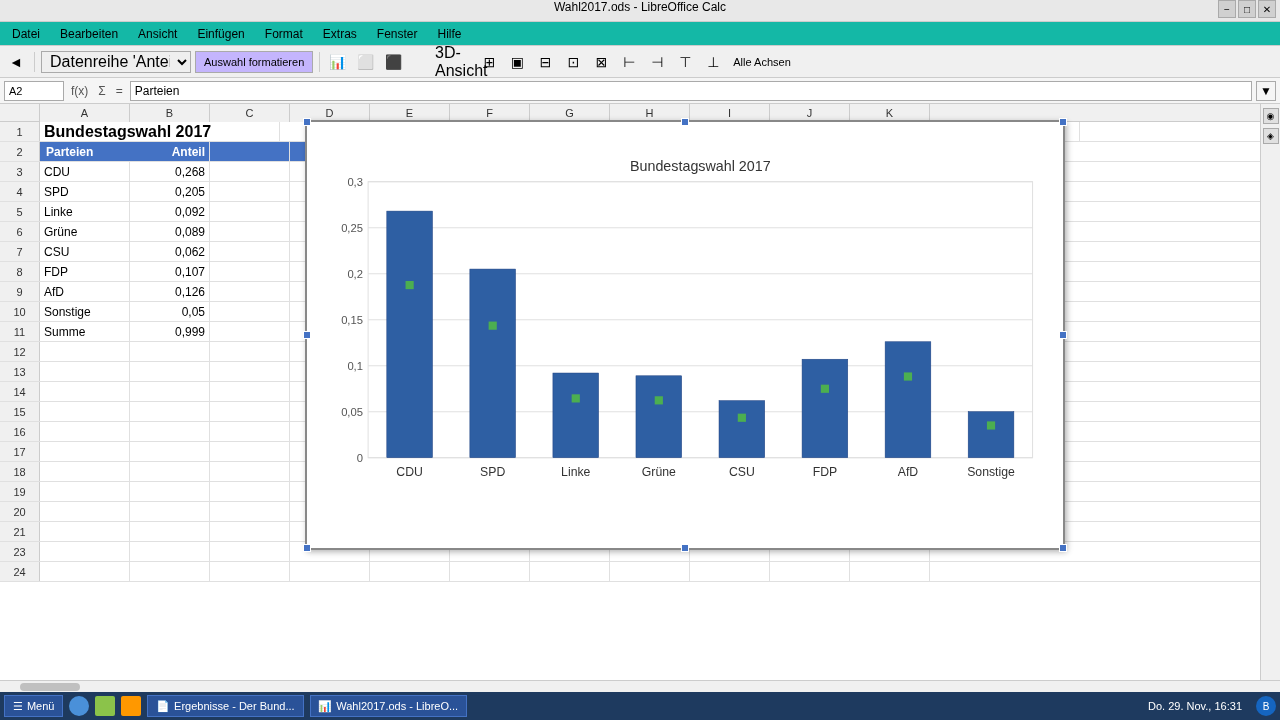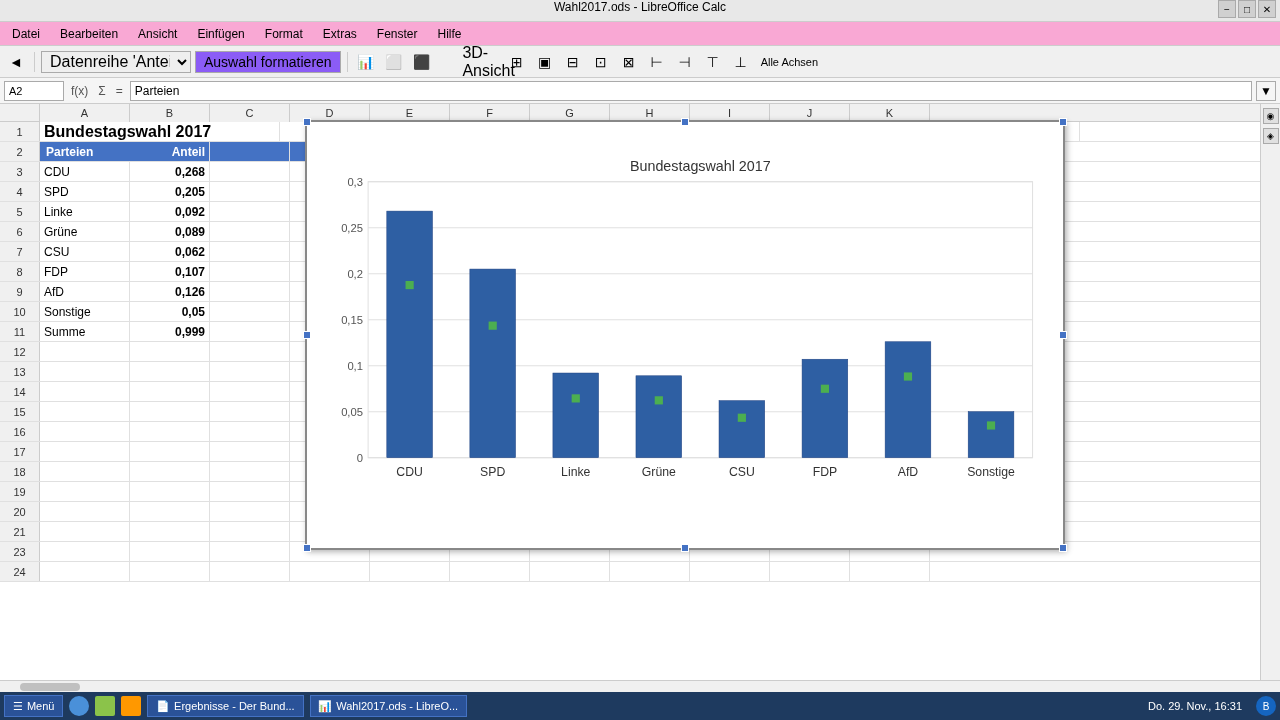--- a/index.html
+++ b/index.html
@@ -24,21 +24,21 @@
     .win-btn {
       width: 18px; height: 18px;
       background: #d0d0d0;
       border: 1px solid #aaa;
       display: flex; align-items: center; justify-content: center;
       font-size: 10px; cursor: pointer;
     }
 
     
     #menubar {
-      background: #f9a8d4;
+      background: #14b8a6;
       height: 24px;
       display: flex;
       align-items: center;
       border-bottom: 1px solid #ccc;
       padding: 0 4px;
       gap: 4px;
     }
     .menu-item {
       padding: 2px 8px;
       cursor: pointer;
@@ -58,23 +58,23 @@
     .toolbar-select {
       height: 22px;
       font-size: 16px;
       border: 1px solid #aaa;
       padding: 0 4px;
       width: 150px;
     }
     .toolbar-btn {
       height: 22px;
       padding: 0 8px;
-      font-size: 14px;
+      font-size: 11px;
       border: 1px solid #aaa;
-      background: #8b5cf6;
+      background: #c4b5fd;
       cursor: pointer;
     }
     .toolbar-icon-btn {
       width: 24px; height: 24px;
       border: 1px solid transparent;
       background: transparent;
       display: flex; align-items: center; justify-content: center;
       cursor: pointer; font-size: 14px;
     }
     .toolbar-separator { width: 1px; height: 20px; background: #ccc; margin: 0 2px; }
@@ -170,21 +170,21 @@
       border-right: 1px solid #e0e0e0;
       padding: 0 4px;
       font-size: 12px;
       display: flex;
       align-items: center;
       overflow: hidden;
       white-space: nowrap;
       background: #fff;
     }
     .cell.col-a { width: 90px; min-width: 90px; }
-    .cell.col-b { width: 80px; min-width: 80px; justify-content: flex-end; font-weight: bold; }
+    .cell.col-b { width: 80px; min-width: 80px; justify-content: flex-end; }
     .cell.col-c { width: 80px; min-width: 80px; }
     .cell.col-d { width: 80px; min-width: 80px; }
     .cell.col-e { width: 80px; min-width: 80px; }
     .cell.col-f { width: 80px; min-width: 80px; }
     .cell.col-g { width: 80px; min-width: 80px; }
     .cell.col-h { width: 80px; min-width: 80px; }
     .cell.col-i { width: 80px; min-width: 80px; }
     .cell.col-j { width: 80px; min-width: 80px; }
     .cell.col-k { width: 80px; min-width: 80px; }
 

